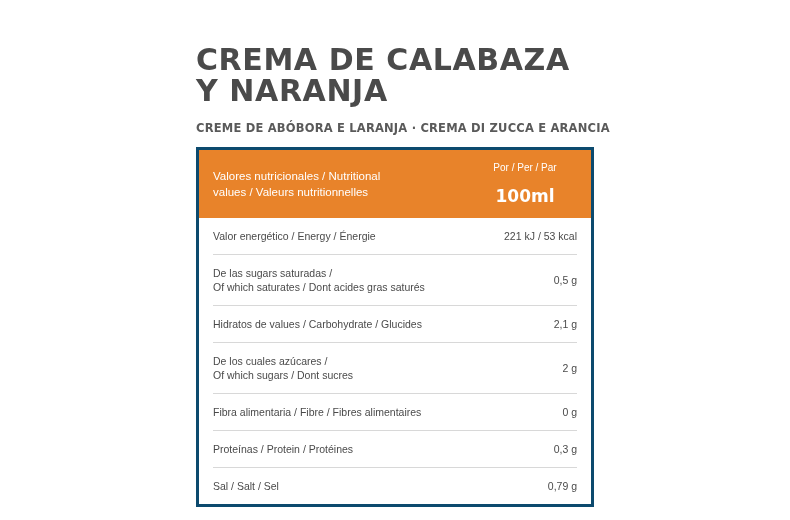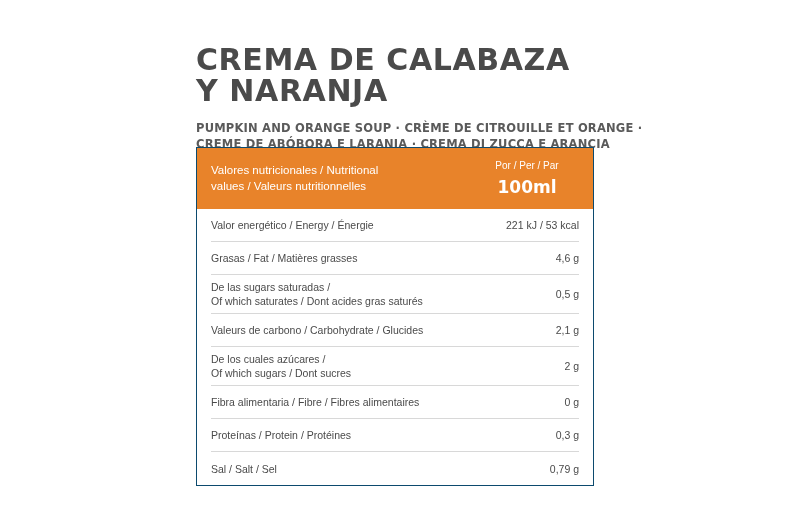--- a/index.html
+++ b/index.html
@@ -50,21 +50,21 @@
     text-transform: uppercase;
   }
   .subtitle div { white-space: nowrap; }
 
   
   .nutrition-card {
     position: absolute;
     left: 196px;
     top: 147px;
     width: 398px;
-    border: 1px solid #0c4a6e;
+    border: 3px solid #0c4a6e;
     box-sizing: border-box;
     background: #14532d;
   }
   .nutri-header {
     background: #e8832a;
     color: #ffffff;
     display: flex;
     align-items: center;
     padding: 11px 14px 12px 14px;
     box-sizing: border-box;
@@ -84,33 +84,33 @@
     font-size: 10px;
     line-height: 13px;
     display: block;
   }
   .h-right .per-value {
     font-family: "DejaVu Sans", sans-serif;
     font-weight: bold;
     font-size: 17px;
     line-height: 20px;
     display: block;
-    margin-top: 5px;
+    margin-top: 12px;
   }
 
   .nutri-body {
     padding: 0 14px;
     background: #ffffff;
   }
   .nutri-row {
     display: flex;
     align-items: center;
     border-bottom: 1px solid #d8d8d8;
     min-height: 33px;
-    padding: 5px 0;
+    padding: 11px 0;
     box-sizing: border-box;
   }
   .nutri-row.last { border-bottom: none; }
   .nutri-row .label {
     flex: 1 1 auto;
     font-size: 10.5px;
     line-height: 14px;
     color: #4a4a4a;
     padding-right: 10px;
   }
@@ -128,21 +128,20 @@
 <body>
 
 <div class="page">
 
   <div class="title-block">
     <h1 class="title">
       <span>CREMA DE CALABAZA</span><br>
       <span>Y NARANJA</span>
     </h1>
     <div class="subtitle">
-      <div>PUMPKIN AND ORANGE SOUP · CRÈME DE CITROUILLE ET ORANGE ·</div>
       <div>CREME DE ABÓBORA E LARANJA · CREMA DI ZUCCA E ARANCIA</div>
     </div>
   </div>
 
   <div class="nutrition-card">
 
     <div class="nutri-header">
       <div class="h-left">
         <div>Valores nutricionales / Nutritional</div>
         <div>values / Valeurs nutritionnelles</div>
@@ -155,38 +154,32 @@
 
     <div class="nutri-body">
 
       <div class="nutri-row">
         <div class="label">
           <span>Valor energético / Energy / Énergie</span>
         </div>
         <div class="value">221 kJ / 53 kcal</div>
       </div>
 
-      <div class="nutri-row">
-        <div class="label">
-          <span>Grasas / Fat / Matières grasses</span>
-        </div>
-        <div class="value">4,6 g</div>
-      </div>
 
       <div class="nutri-row">
         <div class="label">
           <span>De las sugars saturadas /</span>
           <span class="l2">Of which saturates / Dont acides gras saturés</span>
         </div>
         <div class="value">0,5 g</div>
       </div>
 
       <div class="nutri-row">
         <div class="label">
-          <span>Valeurs de carbono / Carbohydrate / Glucides</span>
+          <span>Hidratos de values / Carbohydrate / Glucides</span>
         </div>
         <div class="value">2,1 g</div>
       </div>
 
       <div class="nutri-row">
         <div class="label">
           <span>De los cuales azúcares /</span>
           <span class="l2">Of which sugars / Dont sucres</span>
         </div>
         <div class="value">2 g</div>

